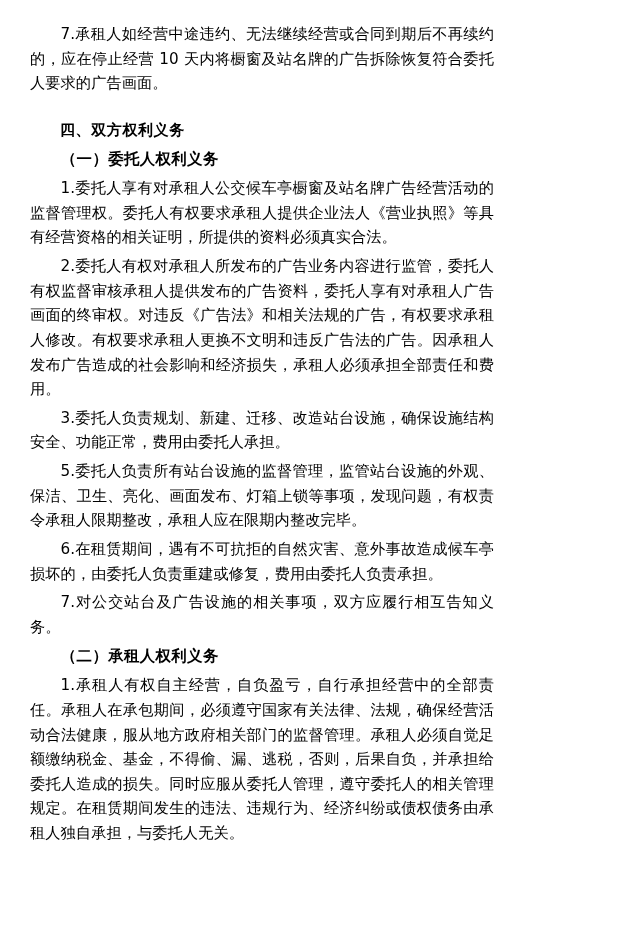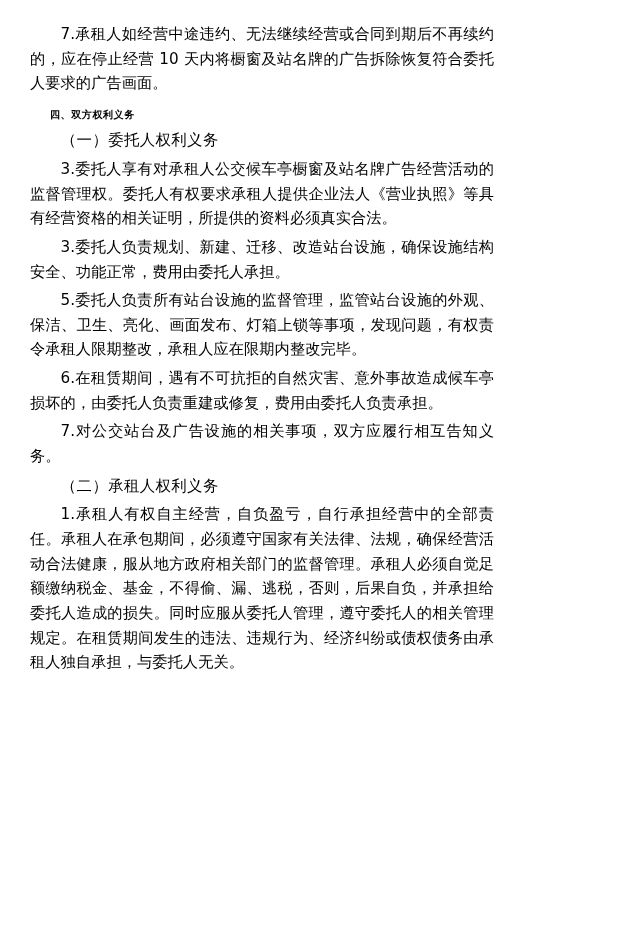--- a/index.html
+++ b/index.html
@@ -26,44 +26,45 @@
     line-height: 1.62;
     text-align: justify;
     text-justify: inter-ideograph;
     letter-spacing: 0.1px;
   }
   .indent {
     text-indent: 2em;
   }
   .heading {
     font-weight: bold;
-    font-size: 10px;
+    font-size: 15px;
     line-height: 1.62;
-    margin: 11px 0 5px 0;
+    margin: 22px 0 5px 0;
     text-indent: 2em;
     letter-spacing: 0.6px;
   }
   .subheading {
-    font-weight: normal;
+    font-weight: bold;
     font-size: 15.4px;
     line-height: 1.62;
     margin: 5px 0 4px 0;
     text-indent: 2em;
     letter-spacing: 0.4px;
   }
 </style>
 </head>
 <body>
 
 <div class="page">
   <div id="doc-body">
       <p class="indent">7.承租人如经营中途违约、无法继续经营或合同到期后不再续约的，应在停止经营 10 天内将橱窗及站名牌的广告拆除恢复符合委托人要求的广告画面。</p>
       <p class="heading">四、双方权利义务</p>
       <p class="subheading">（一）委托人权利义务</p>
-      <p class="indent">3.委托人享有对承租人公交候车亭橱窗及站名牌广告经营活动的监督管理权。委托人有权要求承租人提供企业法人《营业执照》等具有经营资格的相关证明，所提供的资料必须真实合法。</p>
+      <p class="indent">1.委托人享有对承租人公交候车亭橱窗及站名牌广告经营活动的监督管理权。委托人有权要求承租人提供企业法人《营业执照》等具有经营资格的相关证明，所提供的资料必须真实合法。</p>
+      <p class="indent">2.委托人有权对承租人所发布的广告业务内容进行监管，委托人有权监督审核承租人提供发布的广告资料，委托人享有对承租人广告画面的终审权。对违反《广告法》和相关法规的广告，有权要求承租人修改。有权要求承租人更换不文明和违反广告法的广告。因承租人发布广告造成的社会影响和经济损失，承租人必须承担全部责任和费用。</p>
       <p class="indent">3.委托人负责规划、新建、迁移、改造站台设施，确保设施结构安全、功能正常，费用由委托人承担。</p>
       <p class="indent">5.委托人负责所有站台设施的监督管理，监管站台设施的外观、保洁、卫生、亮化、画面发布、灯箱上锁等事项，发现问题，有权责令承租人限期整改，承租人应在限期内整改完毕。</p>
       <p class="indent">6.在租赁期间，遇有不可抗拒的自然灾害、意外事故造成候车亭损坏的，由委托人负责重建或修复，费用由委托人负责承担。</p>
       <p class="indent">7.对公交站台及广告设施的相关事项，双方应履行相互告知义务。</p>
       <p class="subheading">（二）承租人权利义务</p>
       <p class="indent">1.承租人有权自主经营，自负盈亏，自行承担经营中的全部责任。承租人在承包期间，必须遵守国家有关法律、法规，确保经营活动合法健康，服从地方政府相关部门的监督管理。承租人必须自觉足额缴纳税金、基金，不得偷、漏、逃税，否则，后果自负，并承担给委托人造成的损失。同时应服从委托人管理，遵守委托人的相关管理规定。在租赁期间发生的违法、违规行为、经济纠纷或债权债务由承租人独自承担，与委托人无关。</p>
     </div>
 </div>
 
 </body></html>

